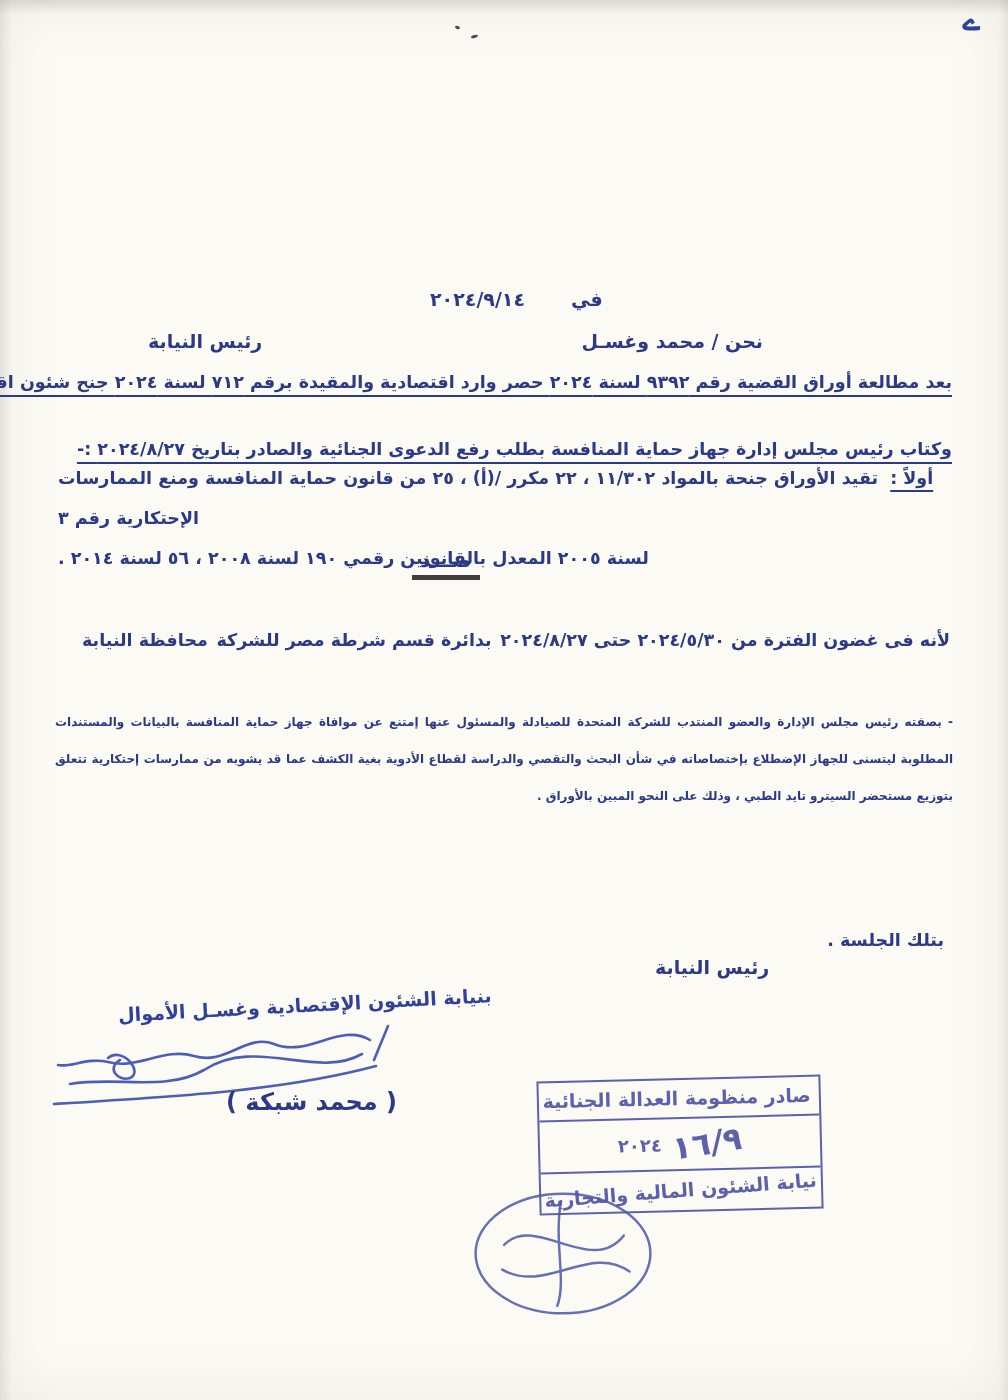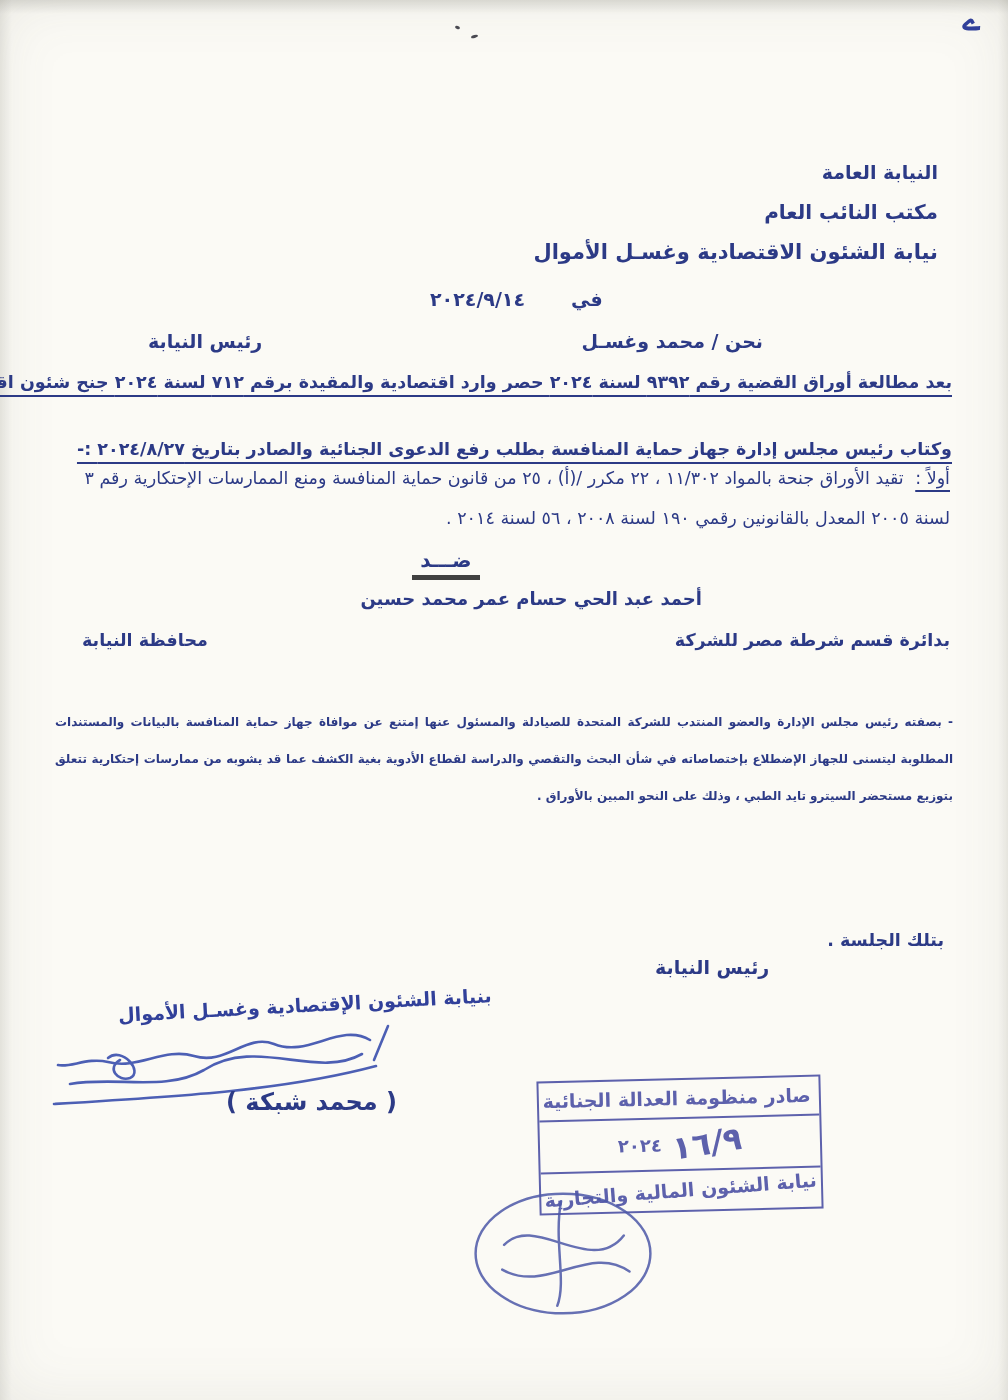--- a/index.html
+++ b/index.html
@@ -36,21 +36,21 @@
   .header-block .h2 { font-size:20px; font-weight:bold; }
   .header-block .h3 { font-size:21px; font-weight:bold; }
 
   .date-row { left:430px; top:288px; display:flex; flex-direction:row; gap:46px; font-size:19px; font-weight:bold; direction:rtl; }
 
   .intro-row { right:245px; left:148px; top:330px; display:flex; justify-content:space-between; font-size:19px; font-weight:bold; }
 
   .p-review { right:56px; top:372px; font-size:17.5px; font-weight:bold; }
   .p-letter { right:56px; top:414px; font-size:17.5px; font-weight:bold;margin-top:25px; }
 
-  .p-first { right:58px; left:58px; top:458px; font-size:17.5px; font-weight:normal; line-height:40px; text-align:right; }
+  .p-first { right:58px; left:58px; top:458px; font-size:17.5px; font-weight:bold; line-height:40px; text-align:left; }
   .label-u { text-decoration:underline; text-decoration-thickness:1.5px; text-underline-offset:6px; margin-left:6px; }
 
   .against { right:0; left:0; top:548px; text-align:center; }
   .against span { display:inline-block; transform:translateX(-58px); font-size:20px; font-weight:bold; border-bottom:5px solid #404040; padding:0 8px 3px; }
 
   .defendant { right:306px; top:588px; font-size:18px; font-weight:bold; }
 
   .period-row { right:58px; left:82px; top:630px; display:flex; justify-content:space-between; font-size:17.5px; font-weight:bold; }
 
   .p-charge { right:55px; left:55px; top:704px; font-size:12px; font-weight:bold; line-height:37px; text-align:justify; }
@@ -81,25 +81,20 @@
 <body>
 
 <div class="scan">
 
   <div class="abs corner-mark">ے</div>
   <div class="abs speck">
       <i></i>
       <i></i>
     </div>
 
-  <div class="abs header-block">
-    <div class="h1">النيابة العامة</div>
-    <div class="h2">مكتب النائب العام</div>
-    <div class="h3">نيابة الشئون الاقتصادية وغسـل الأموال</div>
-  </div>
 
   <div class="abs date-row">
     <span>في</span>
     <span>٢٠٢٤/٩/١٤</span>
   </div>
 
   <div class="abs intro-row">
     <span>نحن /  محمد وغسـل</span>
     <span>رئيس النيابة</span>
   </div>
@@ -111,23 +106,23 @@
   <div class="abs p-first">
     <span class="label-u">أولاً :</span>
     <span>تقيد الأوراق جنحة بالمواد ١١/٣٠٢ ، ٢٢ مكرر /(أ) ، ٢٥ من قانون حماية المنافسة ومنع الممارسات الإحتكارية رقم ٣</span><br>
     <span>لسنة ٢٠٠٥ المعدل بالقانونين رقمي ١٩٠ لسنة ٢٠٠٨ ، ٥٦ لسنة ٢٠١٤ .</span>
   </div>
 
   <div class="abs against">
     <span>ضـــد</span>
   </div>
 
-  <div class="abs defendant">أحمد عبد الحي حسام عمر محمد حسين</div>
 
   <div class="abs period-row">
+    <span>لأنه فى غضون الفترة من ٢٠٢٤/٥/٣٠ حتى ٢٠٢٤/٨/٢٧</span>
     <span>بدائرة قسم شرطة مصر للشركة</span>
     <span>محافظة النيابة</span>
   </div>
 
   <div class="abs p-charge">- بصفته رئيس مجلس الإدارة والعضو المنتدب للشركة المتحدة للصيادلة والمسئول عنها إمتنع عن موافاة جهاز حماية المنافسة بالبيانات والمستندات المطلوبة ليتسنى للجهاز الإضطلاع بإختصاصاته في شأن البحث والتقصي والدراسة لقطاع الأدوية بغية الكشف عما قد يشوبه من ممارسات إحتكارية تتعلق بتوزيع مستحضر السيترو تايد الطبي ، وذلك على النحو المبين بالأوراق .</div>
 
   <div class="abs p-second-l2">بتلك الجلسة .</div>
 
   <div class="abs sig-title">رئيس النيابة</div>
   <div class="abs sig-office">بنيابة الشئون الإقتصادية وغسـل الأموال</div>

